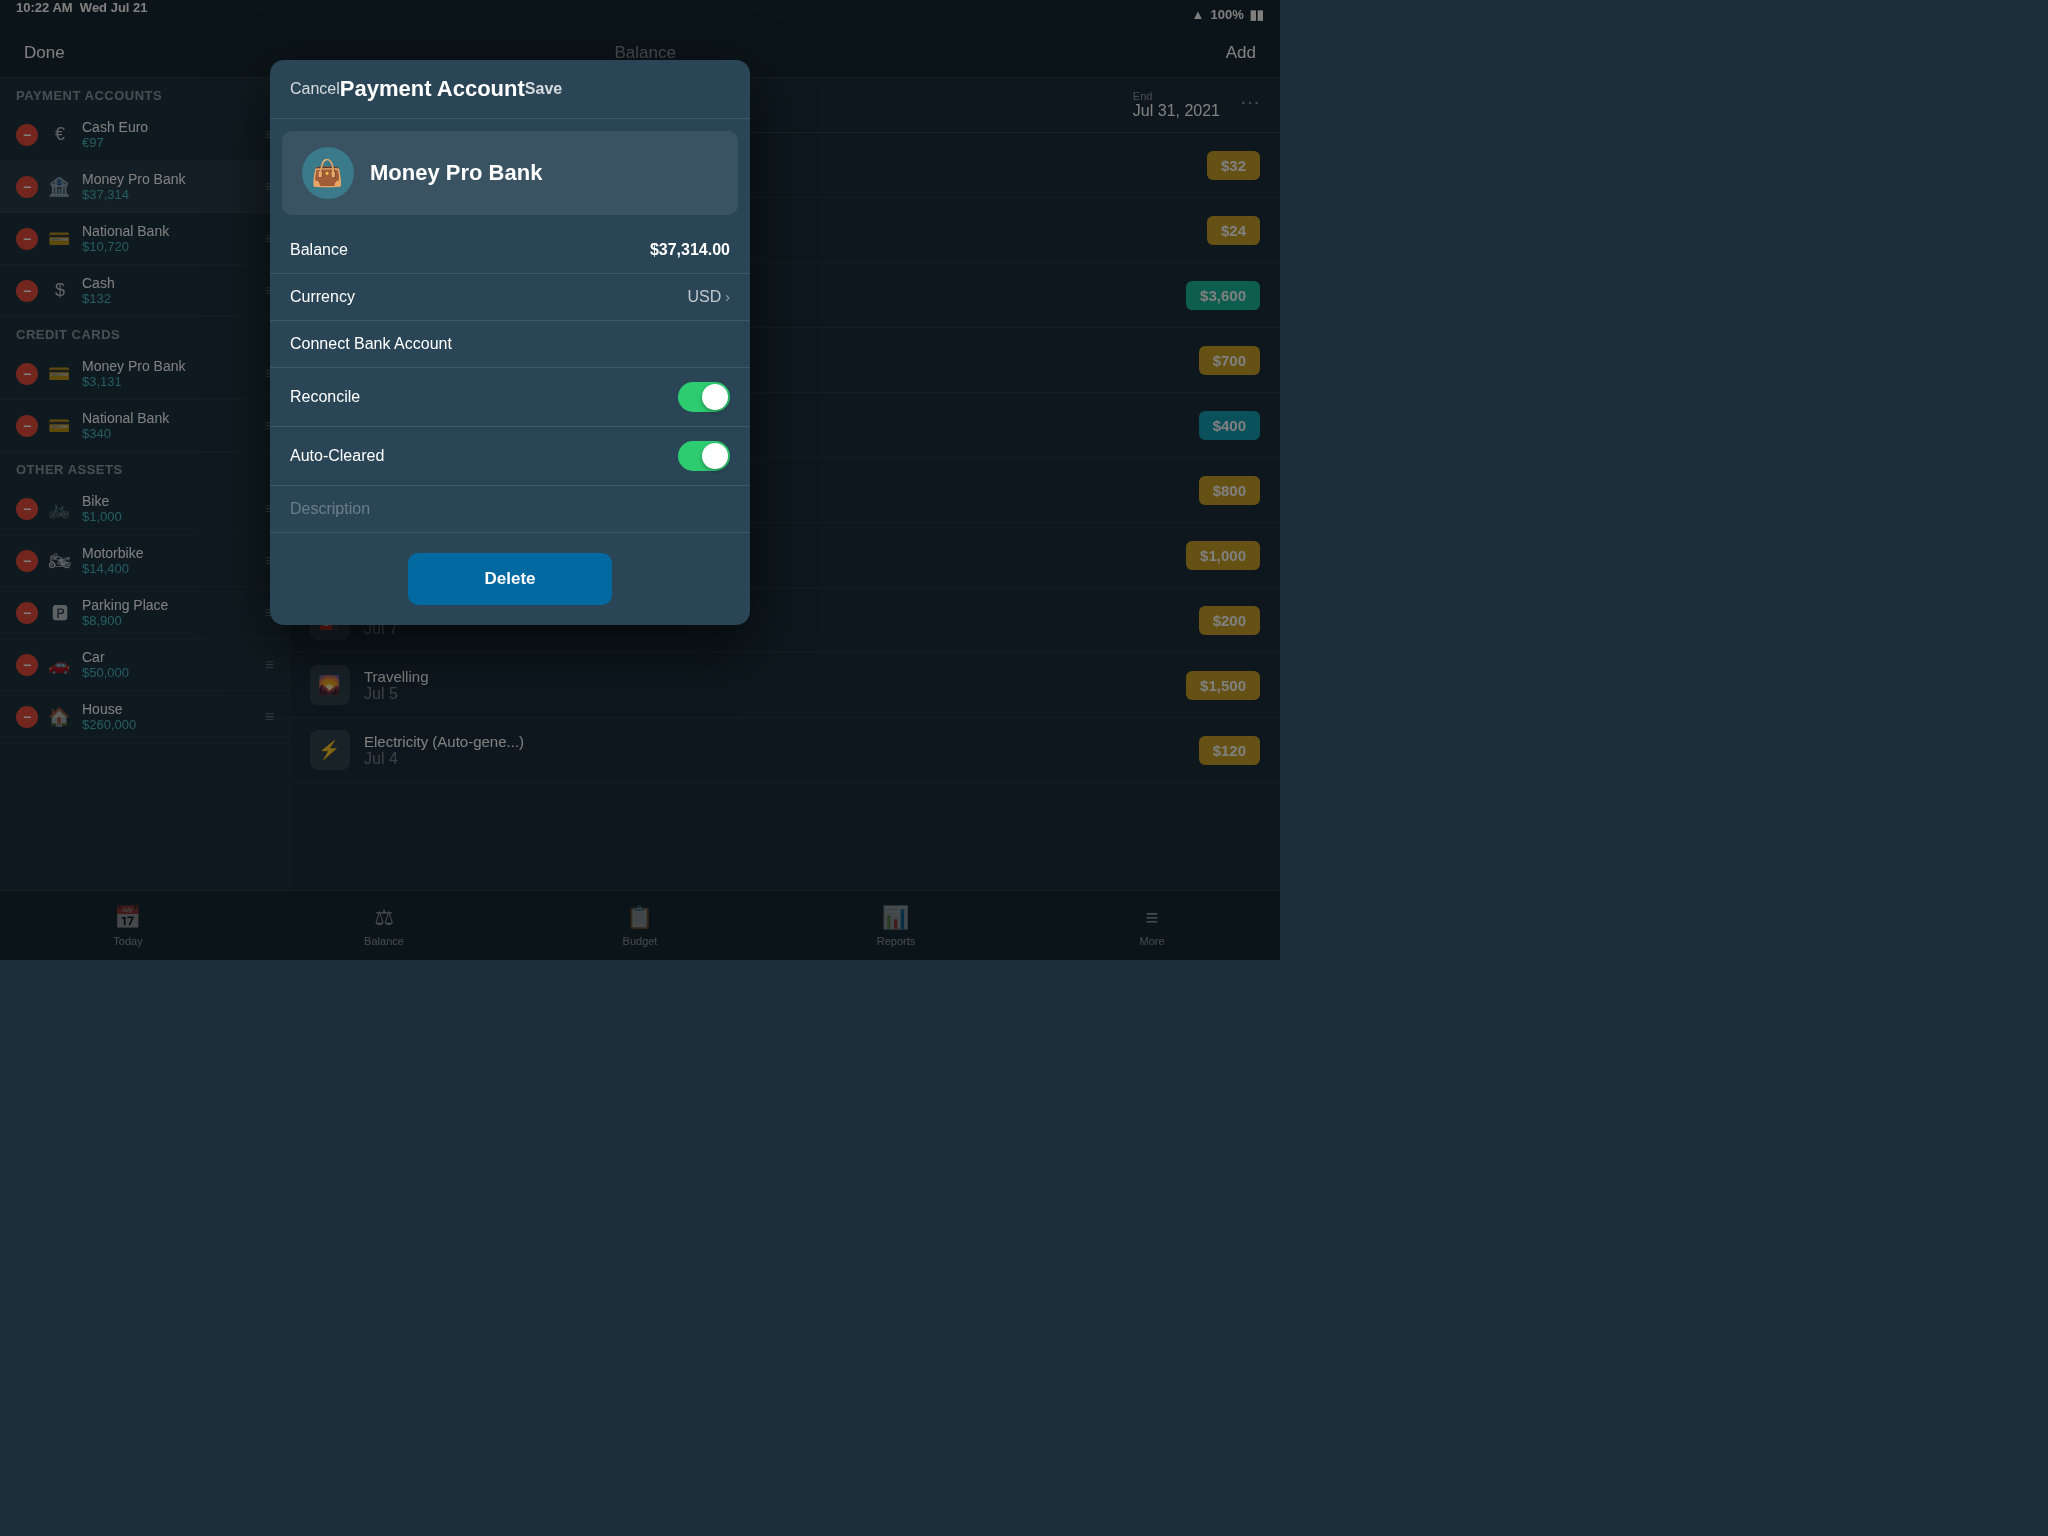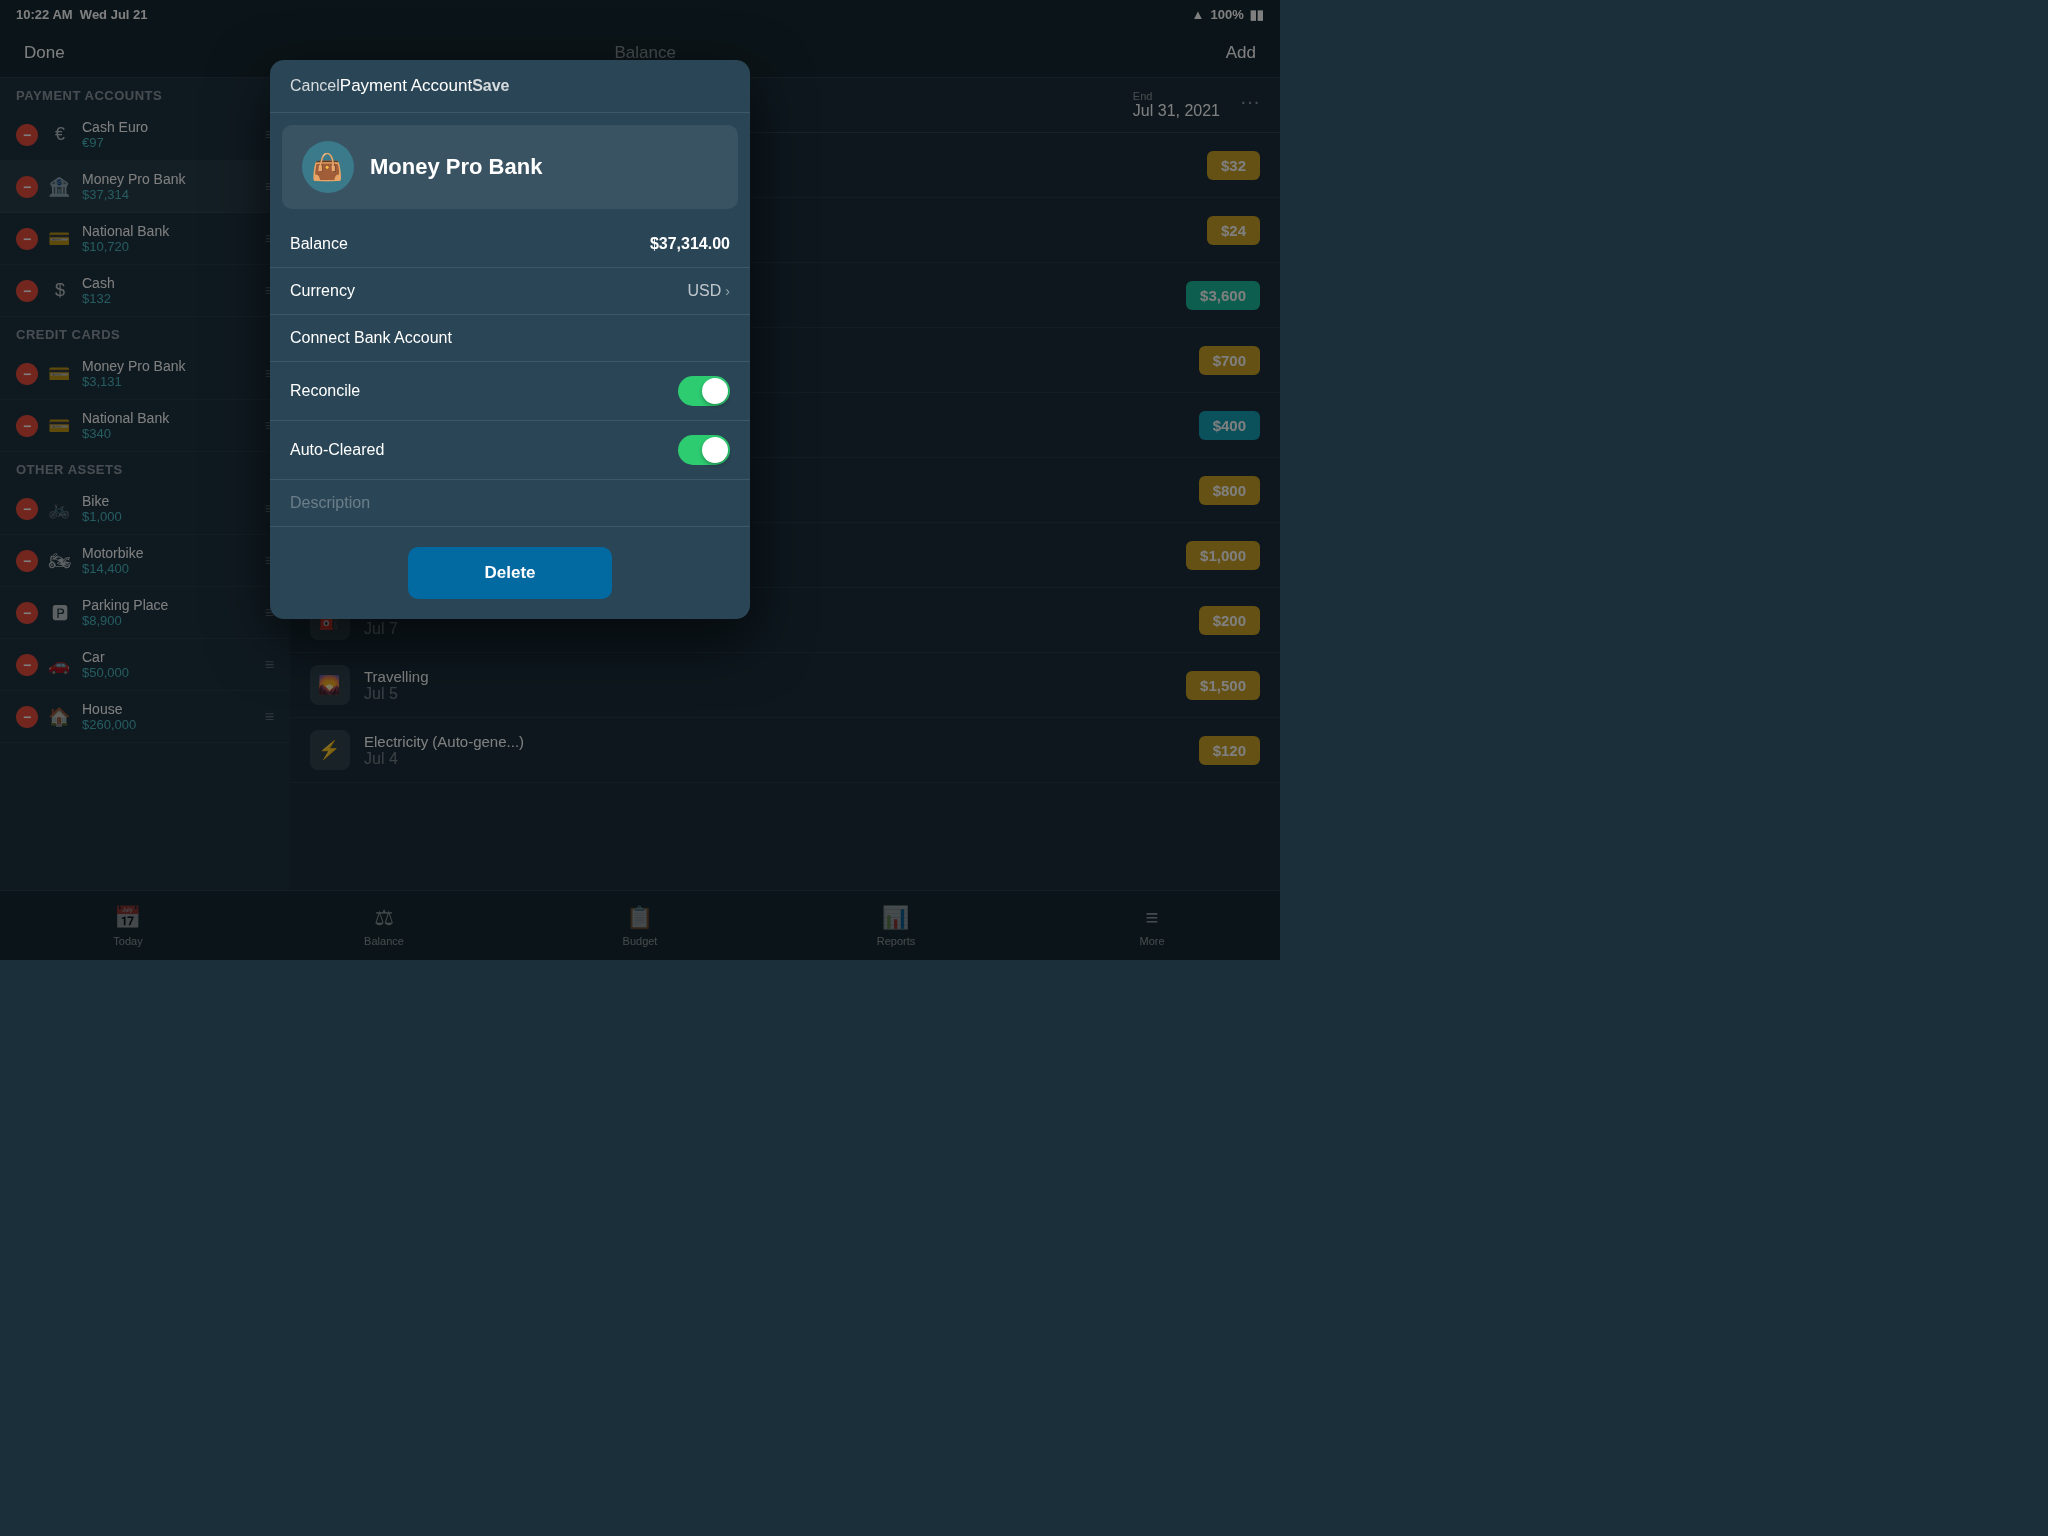--- a/index.html
+++ b/index.html
@@ -12,21 +12,20 @@
       position: relative;
     }
 
     
     .status-bar {
       position: absolute;
       top: 0; left: 0; right: 0;
       height: 28px;
       background: #162830;
       display: flex;
-      align-items: center;
       justify-content: space-between;
       padding: 0 16px;
       z-index: 100;
     }
     .status-time {
       color: #fff;
       font-size: 13px;
       font-weight: 600;
     }
     .status-right {
@@ -264,22 +263,22 @@
       padding: 16px 20px;
       border-bottom: 1px solid rgba(255,255,255,0.1);
     }
     .modal-cancel {
       color: rgba(255,255,255,0.8);
       font-size: 16px;
       cursor: pointer;
     }
     .modal-title {
       color: #fff;
-      font-size: 17px;
-      font-weight: 400;
+      font-size: 22px;
+      font-weight: 700;
     }
     .modal-save {
       color: rgba(255,255,255,0.8);
       font-size: 16px;
       font-weight: 600;
       cursor: pointer;
     }
 
     
     .account-name-row {

